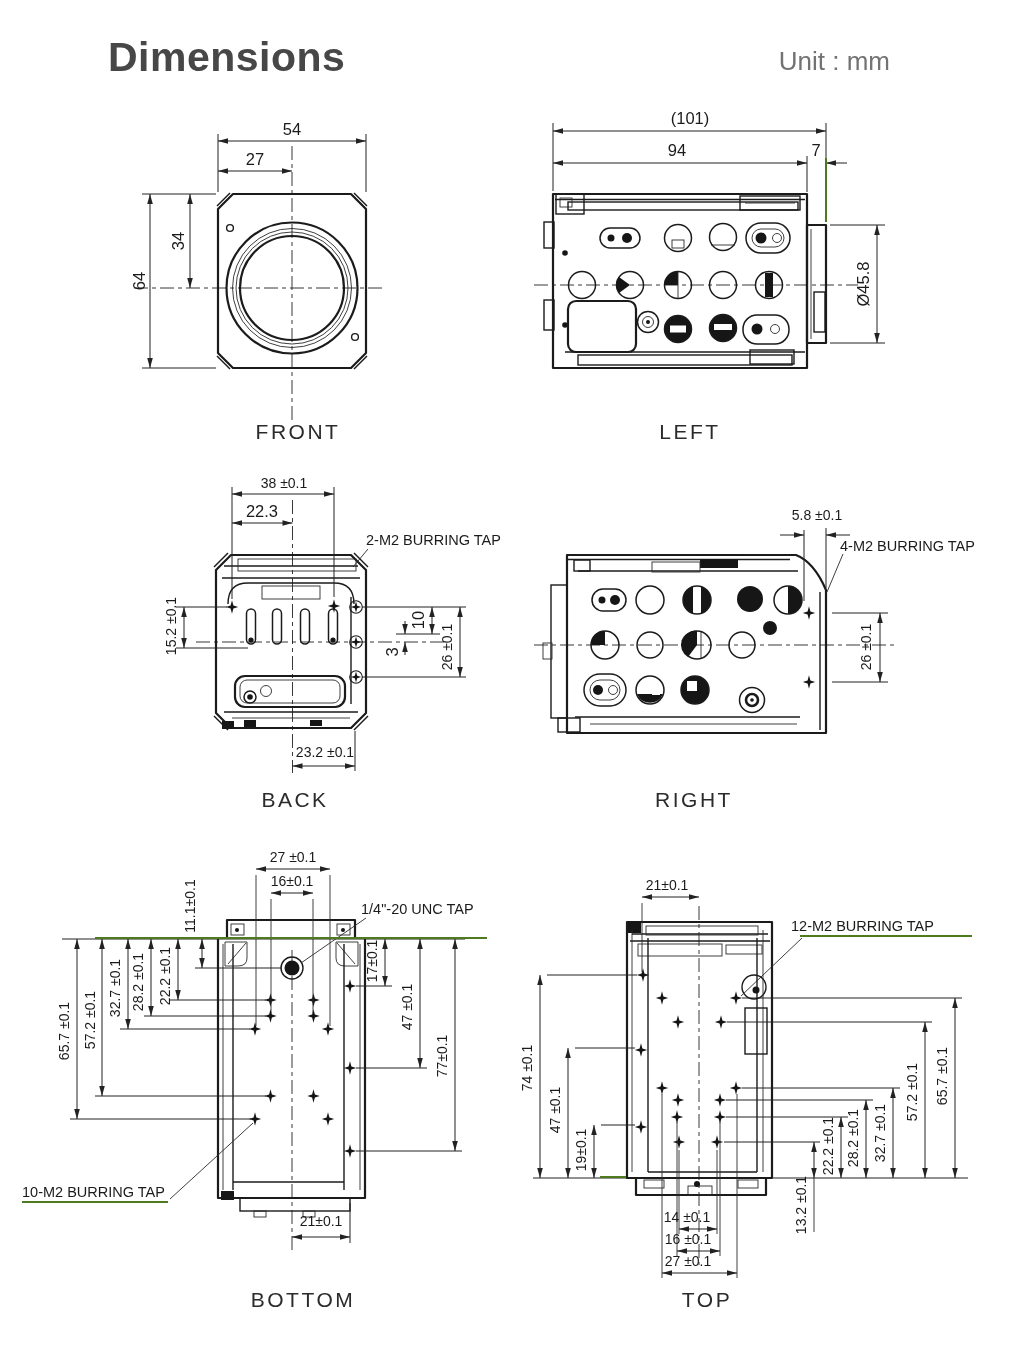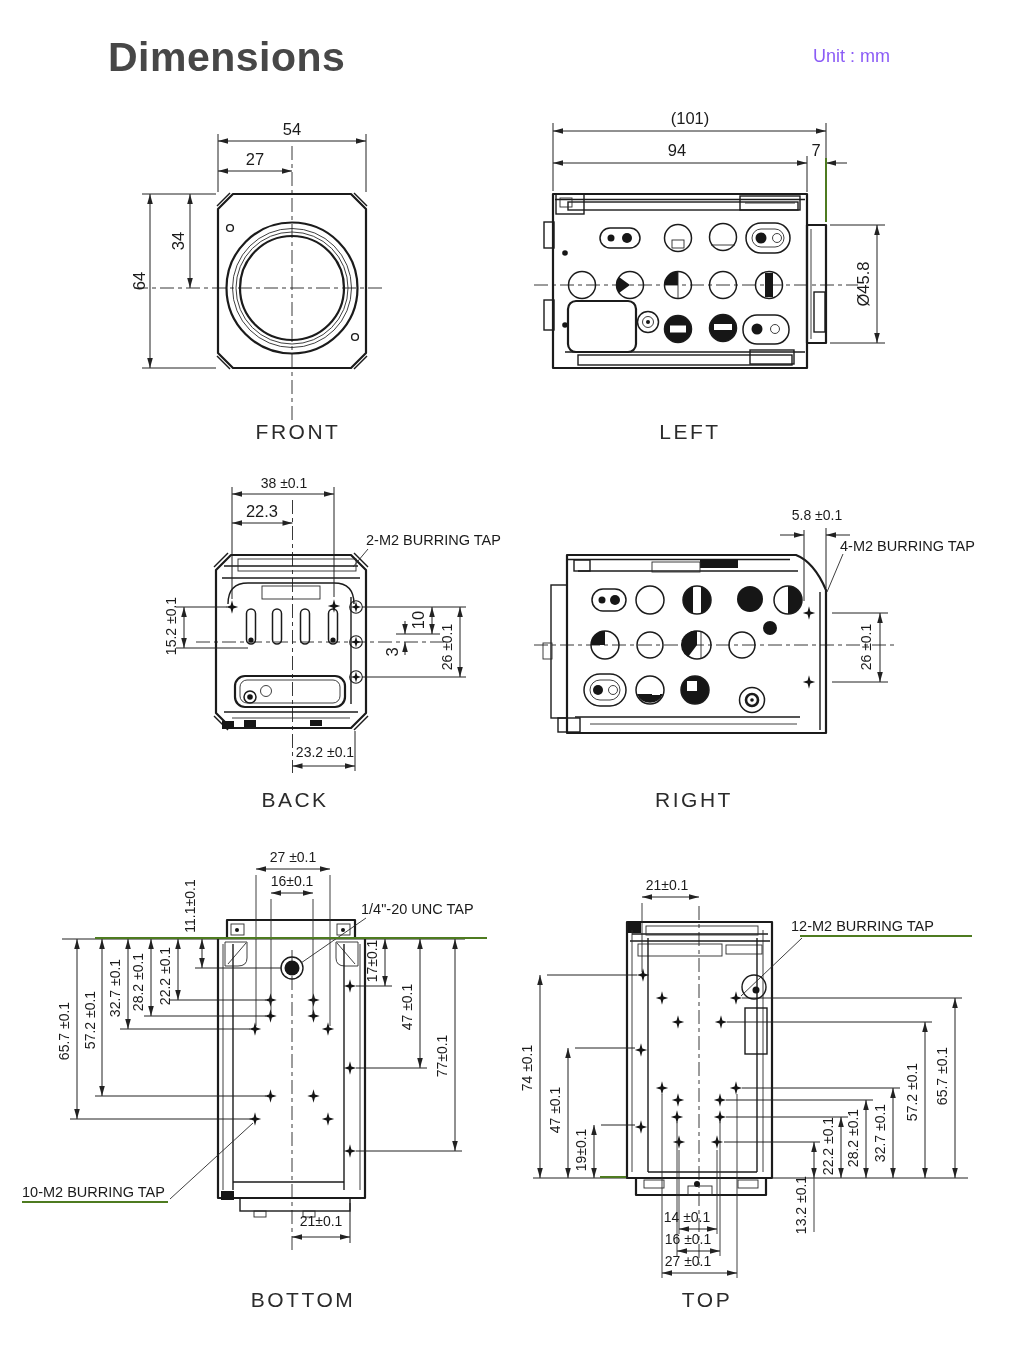--- a/index.html
+++ b/index.html
@@ -1,19 +1,19 @@
 <!DOCTYPE html>
 <html><head>
 <meta charset="utf-8">
 <style>
   html,body{margin:0;padding:0;background:#e8e8e8;}
   .page{position:relative;width:1012px;height:1366px;background:#ffffff;margin:0 auto;overflow:hidden;
         font-family:"Liberation Sans",sans-serif;}
   .hdr-title{position:absolute;left:108px;top:34px;margin:0;font-size:41px;font-weight:700;color:#474747;letter-spacing:0.5px;}
-  .hdr-unit{position:absolute;right:122px;top:46px;font-size:18px;color:#8b5cf6;}
+  .hdr-unit{position:absolute;right:122px;top:46px;font-size:26px;color:#737373;}
   svg{position:absolute;left:0;top:0;}
   
   .o2{stroke:#1b1b1b;stroke-width:2.2;fill:none;stroke-linejoin:round;stroke-linecap:square}
   .o1{stroke:#1b1b1b;stroke-width:1.4;fill:none}
   .h {stroke:#1b1b1b;stroke-width:1.5;fill:none}
   .th{stroke:#2a2a2a;stroke-width:0.9;fill:none}
   .d {stroke:#222222;stroke-width:1;fill:none}
   .cl{stroke:#222222;stroke-width:0.9;fill:none;stroke-dasharray:14 4 4 4}
   .fl{fill:#161616;stroke:none}
   .wh{fill:#ffffff;stroke:none}

